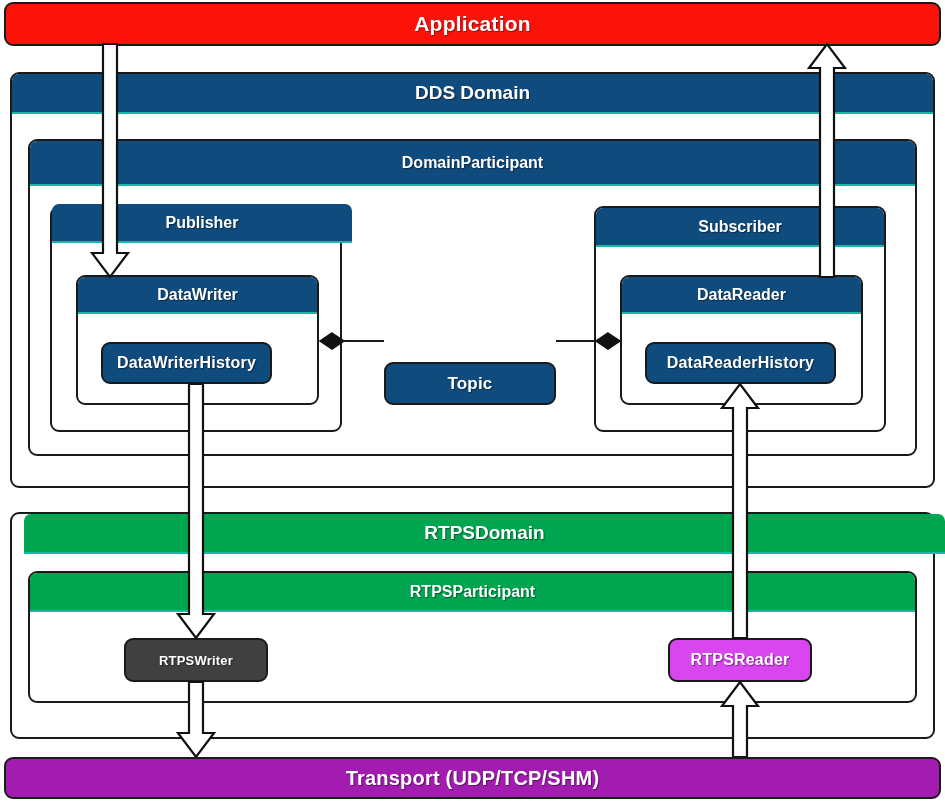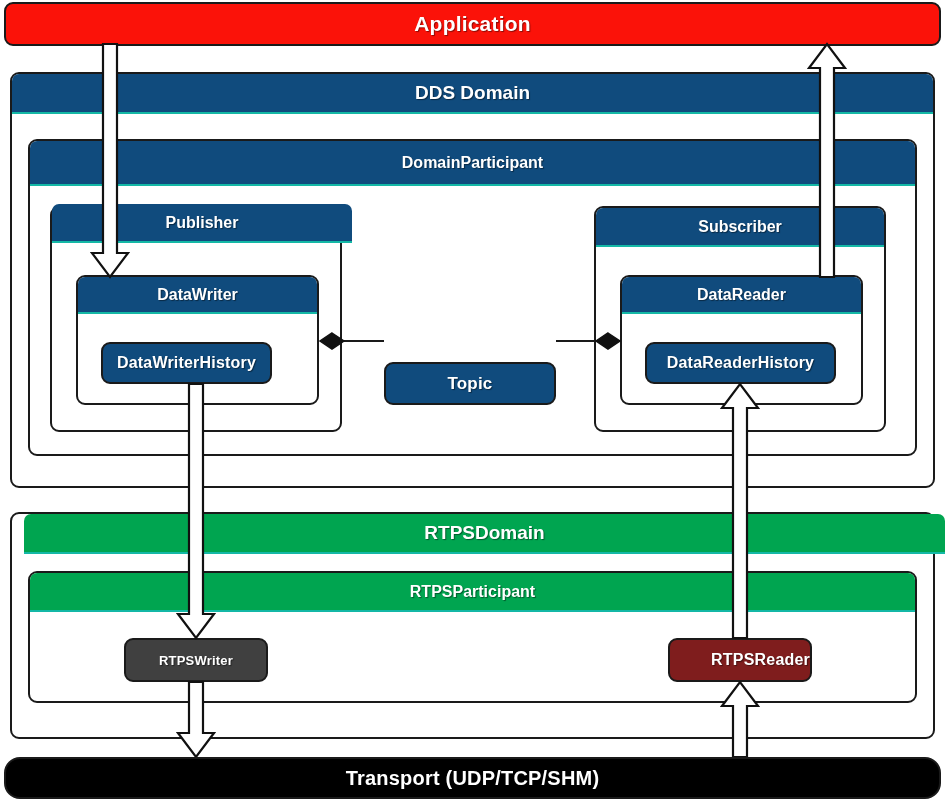--- a/index.html
+++ b/index.html
@@ -136,25 +136,25 @@
     <div class="abox" style="left:28px; top:571px; width:889px; height:132px;"></div>
     <div class="hdr" style="left:30px; top:573px; width:885px; height:39px; background:#00A550;
                 border-radius:7px 7px 0 0; font-size:16px;">
       <span>RTPSParticipant</span>
     </div>
 
     <div class="bar sm-radius" style="left:124px; top:638px; width:144px; height:44px; background:#404040; font-size:13px; z-index:5;">
       <span>RTPSWriter</span>
     </div>
 
-    <div class="bar sm-radius" style="left:668px; top:638px; width:144px; height:44px; background:#7f1d1d; font-size:16px; z-index:5;justify-content:flex-end;">
+    <div class="bar sm-radius" style="left:668px; top:638px; width:144px; height:44px; background:#d946ef; font-size:16px; z-index:5;">
       <span>RTPSReader</span>
     </div>
 
-    <div class="bar" style="left:4px; top:757px; width:937px; height:42px; background:#000000; font-size:20px; z-index:7;border-radius:16px;">
+    <div class="bar" style="left:4px; top:757px; width:937px; height:42px; background:#a21caf; font-size:20px; z-index:7;">
       <span>Transport (UDP/TCP/SHM)</span>
     </div>
 
   </div>
 
   <svg class="overlay layer-arrows" viewBox="0 0 945 801">
 
     <g>
       <line x1="332" y1="341" x2="384" y2="341" stroke="#1a1a1a" stroke-width="2"></line>
       <polygon points="332,333 344,341 332,349 320,341" fill="#111111" stroke="#111111" stroke-width="1.5"></polygon>

